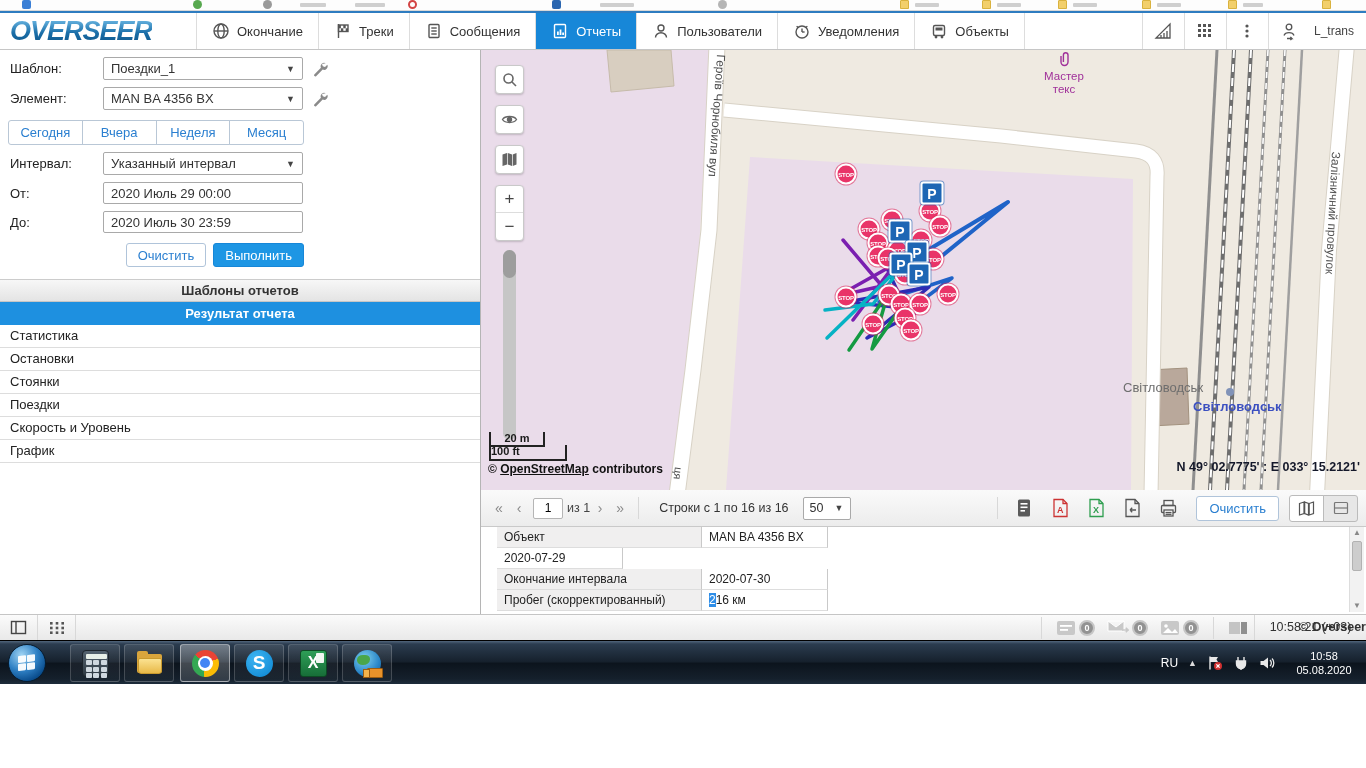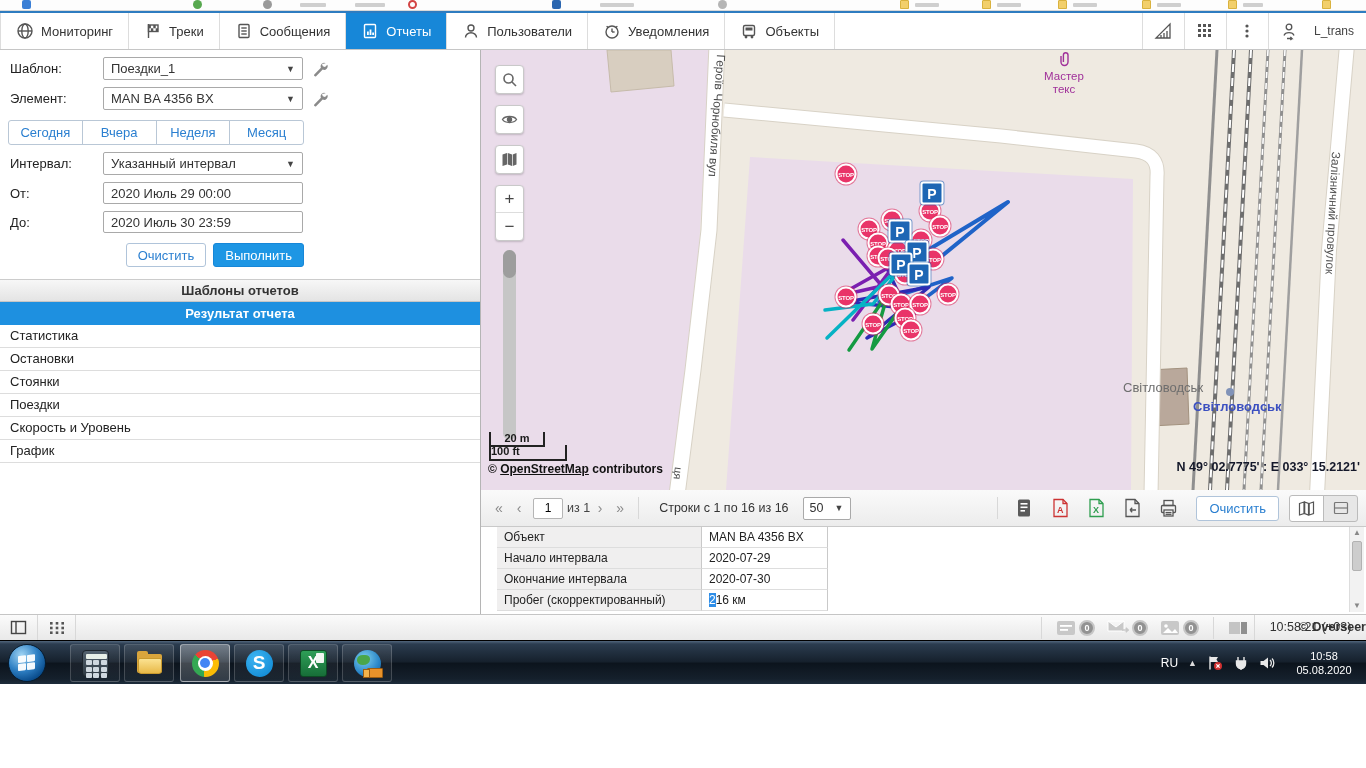--- a/index.html
+++ b/index.html
@@ -154,28 +154,31 @@
   <span class="bm bm-folder" style="left:1058px"></span>
   <span class="bm-dash" style="left:1073px;width:24px"></span>
   <span class="bm bm-folder" style="left:1142px"></span>
   <span class="bm-dash" style="left:1157px;width:24px"></span>
   <span class="bm bm-folder" style="left:1228px"></span>
   <span class="bm-dash" style="left:1243px;width:20px"></span>
   <span class="bm bm-folder" style="left:1322px"></span>
 </div>
 
 <div id="nav">
+  <div class="logo-wrap">
+    <span class="logo-text">OVERSEER</span>
+  </div>
   <div class="tabs">
     <div class="tab">
       <svg class="ticon" viewBox="0 0 18 18" fill="none" stroke="#555" stroke-width="1.4">
           <circle cx="9" cy="9" r="7"></circle>
           <ellipse cx="9" cy="9" rx="3.2" ry="7"></ellipse>
           <line x1="2" y1="9" x2="16" y2="9"></line>
         </svg>
-      <span>Мониторинг</span>
+      <span>Окончание</span>
     </div>
     <div class="tab">
       <svg class="ticon" viewBox="0 0 18 18" fill="none" stroke="#555" stroke-width="1.4">
           <line x1="4.5" y1="2" x2="4.5" y2="16"></line>
           <rect x="4.5" y="3" width="9.5" height="6.5"></rect>
           <rect x="4.5" y="3" width="2.4" height="3.3" fill="#555" stroke="none"></rect>
           <rect x="9.3" y="3" width="2.4" height="3.3" fill="#555" stroke="none"></rect>
           <rect x="6.9" y="6.3" width="2.4" height="3.2" fill="#555" stroke="none"></rect>
           <rect x="11.7" y="6.3" width="2.3" height="3.2" fill="#555" stroke="none"></rect>
         </svg>
@@ -503,21 +506,20 @@
           </svg>
       </div>
     </div>
   </div>
   <div id="rtable">
     <div class="trow">
       <div class="c-label">Объект</div>
       <div class="c-value">MAN BA 4356 BX</div>
     </div>
     <div class="trow">
-      <div class="c-label">Начало интервала</div>
       <div class="c-value">2020-07-29 00:00:00</div>
     </div>
     <div class="trow">
       <div class="c-label">Окончание интервала</div>
       <div class="c-value">2020-07-30 23:59:59</div>
     </div>
     <div class="trow">
       <div class="c-label">Пробег (скорректированный)</div>
       <div class="c-value"><span class="sel">2</span><span>16 км</span></div>
     </div>

